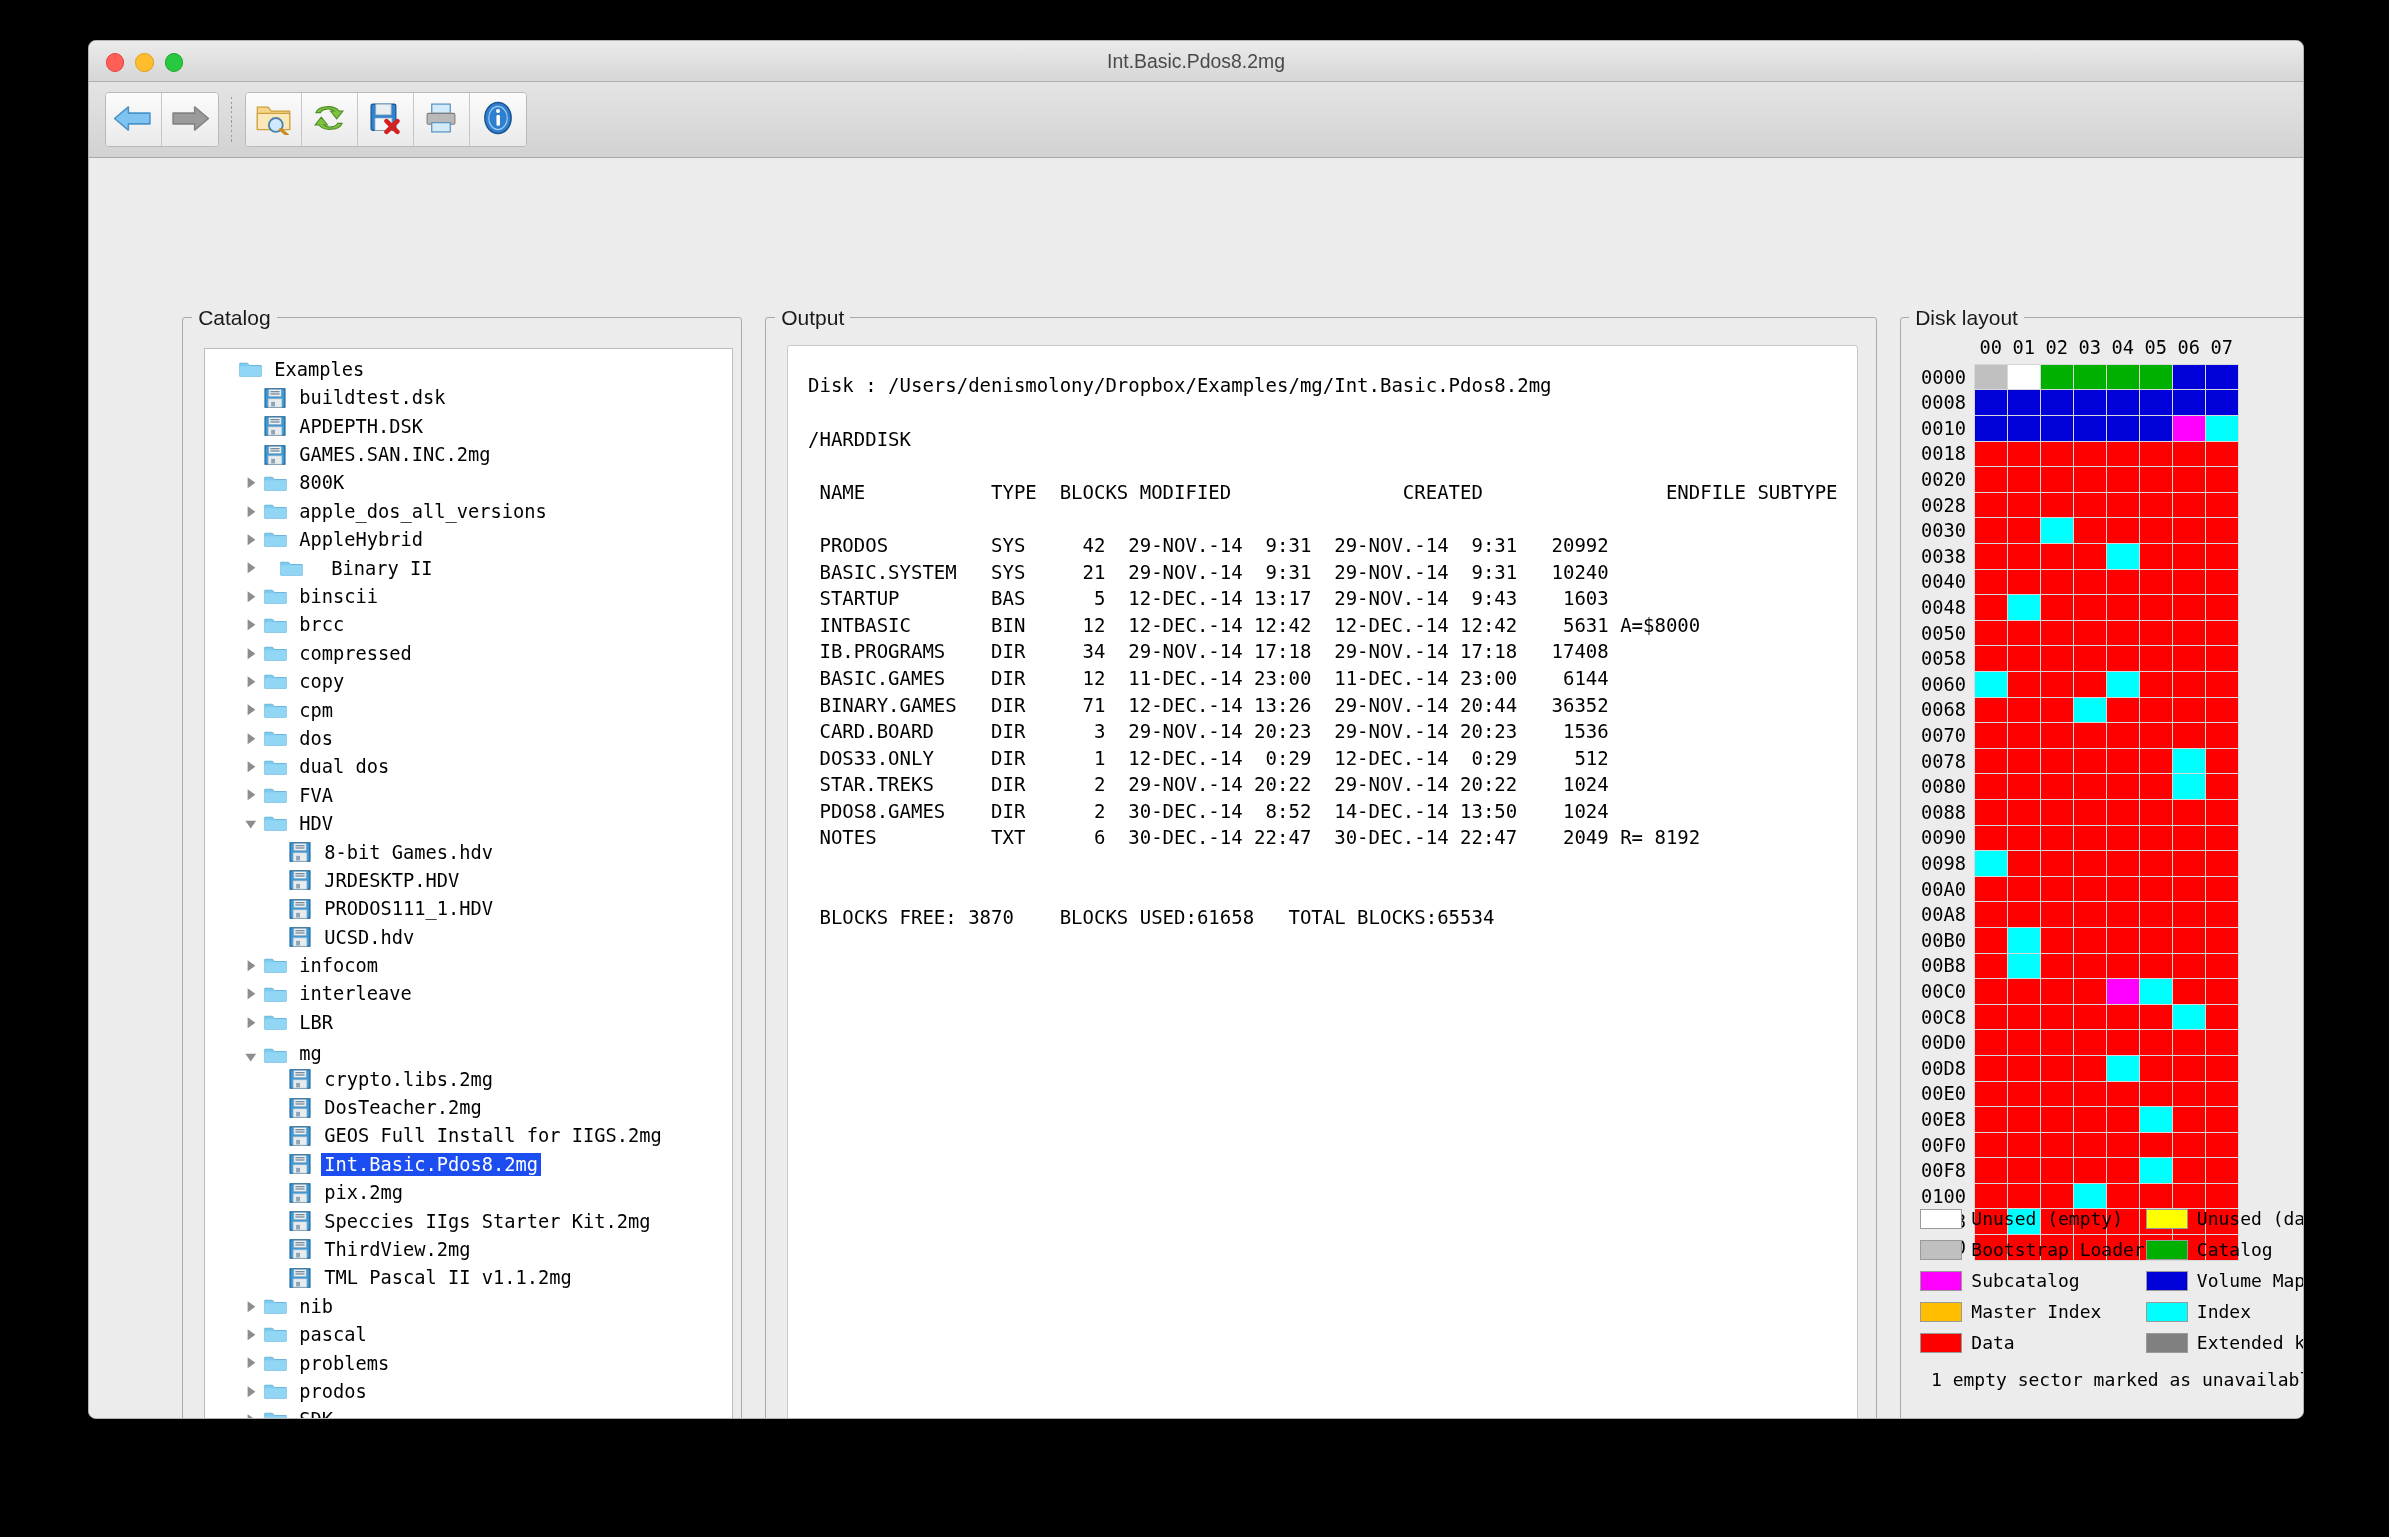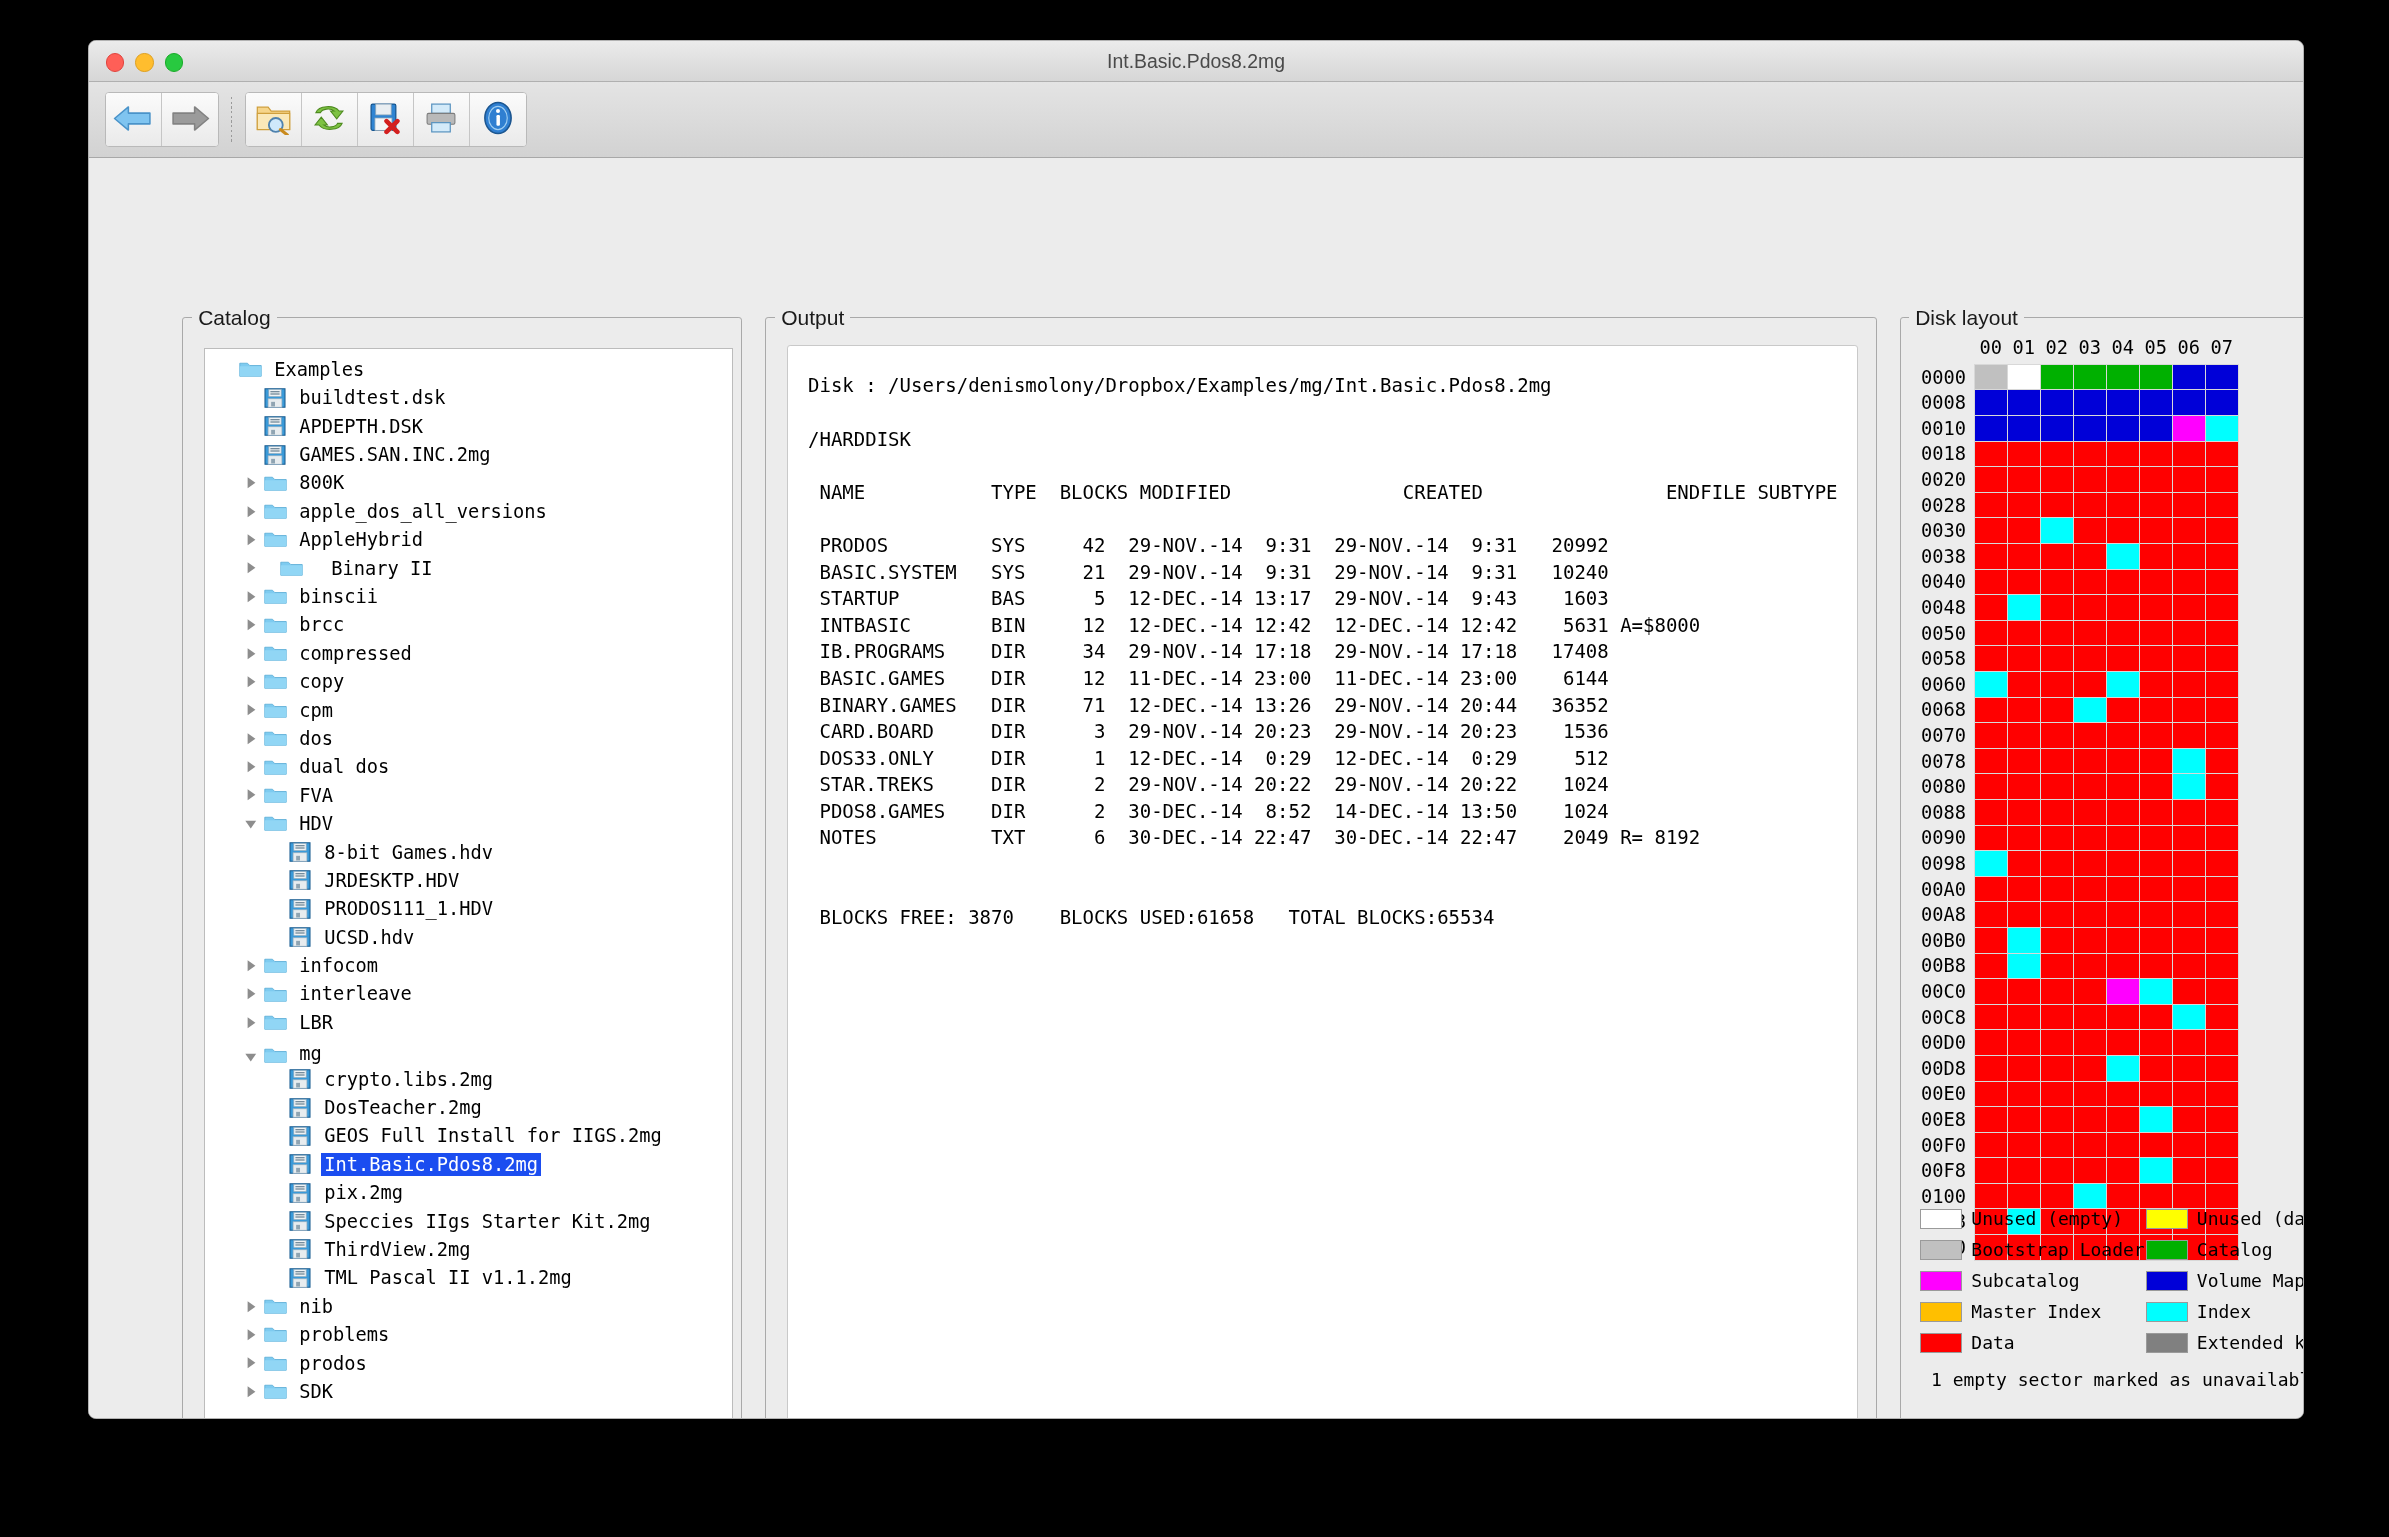--- a/index.html
+++ b/index.html
@@ -729,20 +729,34 @@
               <svg width="15.5" height="15.5" viewBox="0 0 20 20">
                 <path d="M6 3 L16 10 L6 17 Z" fill="#8d8d8d"></path>
               </svg>
             </span>
             <span class="ico">
               <svg width="23" height="18.7" viewBox="0 0 30 24">
                 <path d="M1 4 h10 l3 3 h15 v14 h-28 z" fill="#7ecbf0" stroke="#55a9d4" stroke-width="1"></path>
                 <path d="M1 8 h28 v13 h-28 z" fill="#91d6f5"></path>
               </svg>
             </span>
+            <span class="lbl">pascal</span>
+          </div>
+          <div class="tree-row" style="padding-left: 25px;">
+            <span class="tw">
+              <svg width="15.5" height="15.5" viewBox="0 0 20 20">
+                <path d="M6 3 L16 10 L6 17 Z" fill="#8d8d8d"></path>
+              </svg>
+            </span>
+            <span class="ico">
+              <svg width="23" height="18.7" viewBox="0 0 30 24">
+                <path d="M1 4 h10 l3 3 h15 v14 h-28 z" fill="#7ecbf0" stroke="#55a9d4" stroke-width="1"></path>
+                <path d="M1 8 h28 v13 h-28 z" fill="#91d6f5"></path>
+              </svg>
+            </span>
             <span class="lbl">problems</span>
           </div>
           <div class="tree-row" style="padding-left: 25px;">
             <span class="tw">
               <svg width="15.5" height="15.5" viewBox="0 0 20 20">
                 <path d="M6 3 L16 10 L6 17 Z" fill="#8d8d8d"></path>
               </svg>
             </span>
             <span class="ico">
               <svg width="23" height="18.7" viewBox="0 0 30 24">

